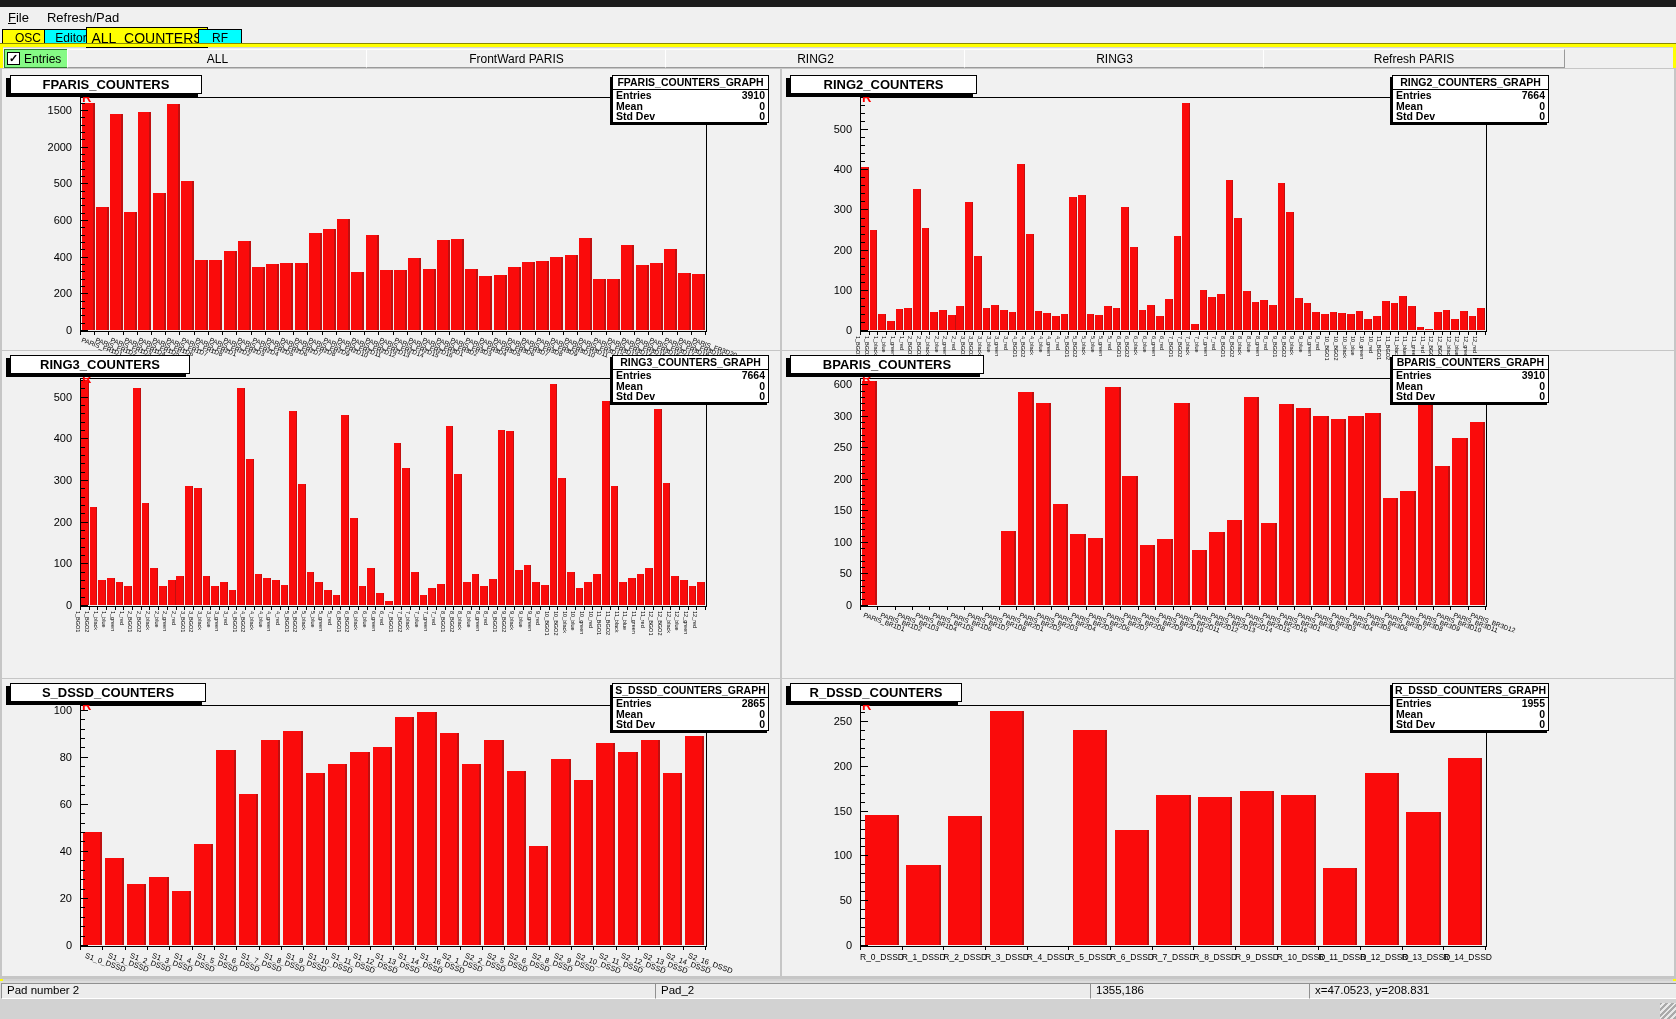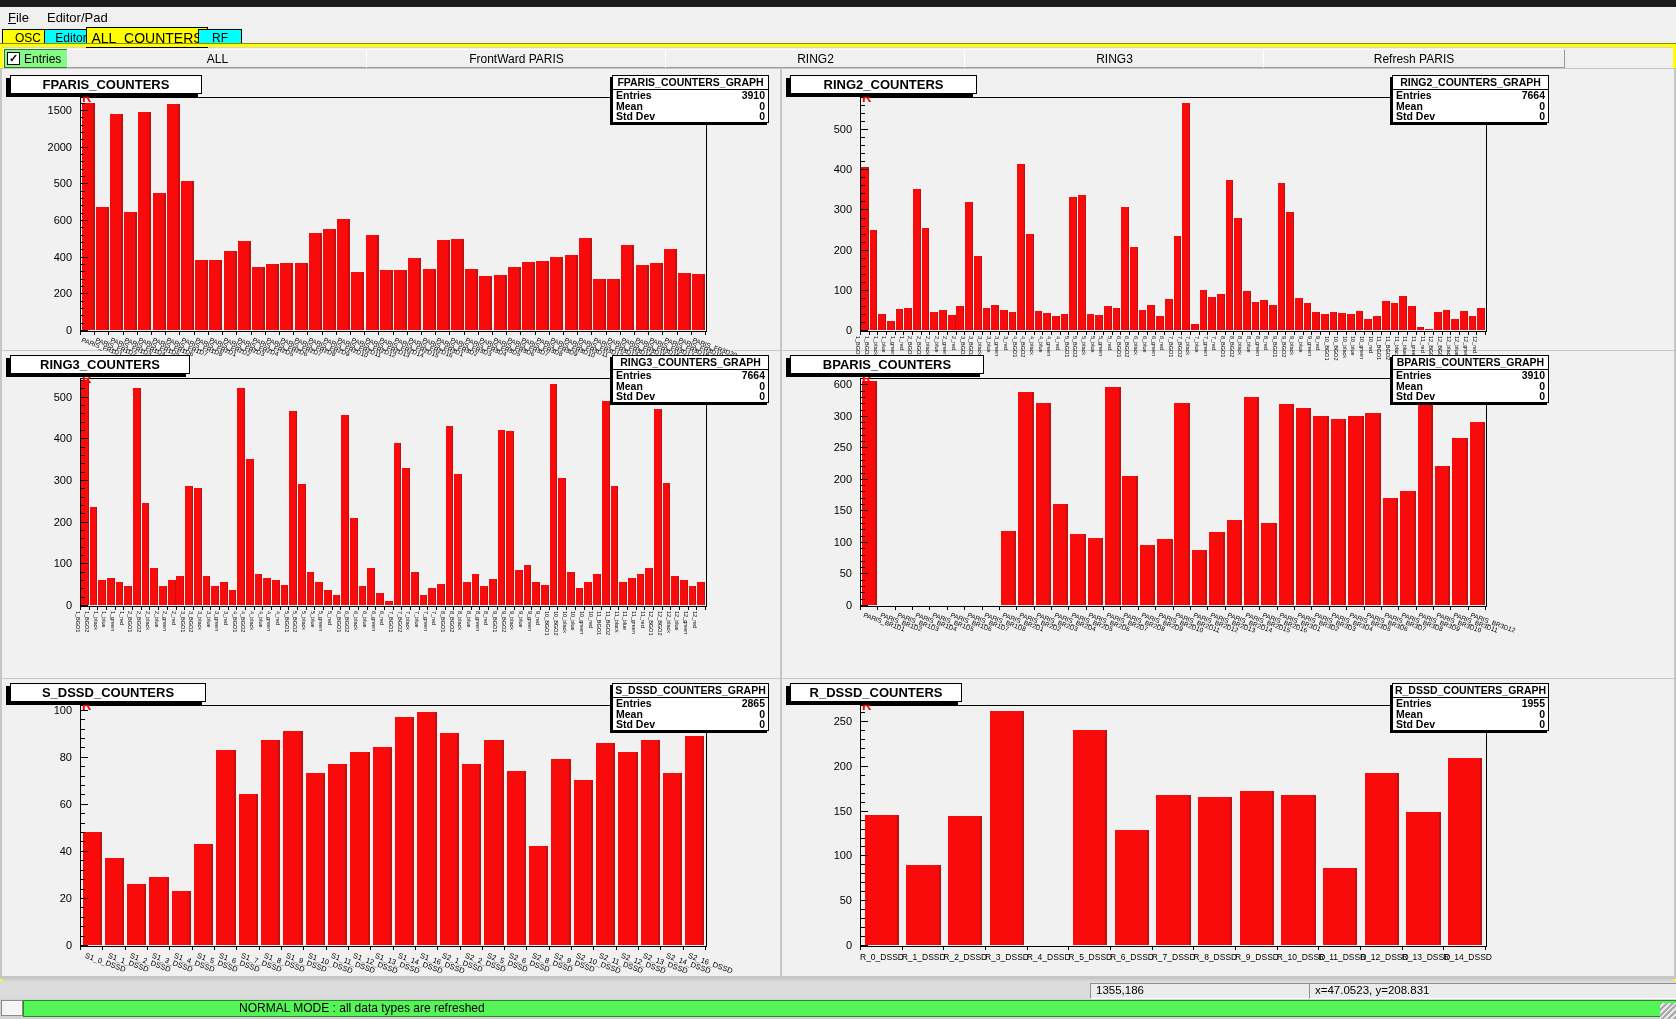--- a/index.html
+++ b/index.html
@@ -45,21 +45,21 @@
   #grip{position:absolute;left:1660px;top:1003px;width:16px;height:16px;background:repeating-linear-gradient(135deg,#aaa 0 2px,#e8e8e8 2px 4px);}
 </style>
 </head>
 <body>
 
 <div id="app">
   <div id="topstrip" class="abs"></div>
 
   <div id="menubar" class="abs">
     <span class="menu-item"><u>F</u>ile</span>
-    <span class="menu-item">Editor/Pad</span>
+    <span class="menu-item">Refresh/Pad</span>
   </div>
 
   <div id="tabrow" class="abs">
     <div class="tab" style="left:2px;width:38px;background:#ffff00;">OSC</div>
     <div class="tab" style="left:44px;width:40px;background:#00ffff;">Editor</div>
     <div class="tab active" style="left:86px;width:108px;background:#ffff00;">ALL_COUNTERS</div>
     <div class="tab" style="left:198px;width:30px;background:#00ffff;">RF</div>
   </div>
 
   <div id="yellowframe" class="abs"></div>
@@ -1242,22 +1242,20 @@
         <div class="xlab" style="left: 453px; top: 273px; width: 41.6667px; text-align: right; font-size: 8.5px;">R_9_DSSD</div>
         <div class="xlab" style="left: 494.7px; top: 273px; width: 41.6667px; text-align: center; font-size: 8.5px;">R_10_DSSD</div>
         <div class="xlab" style="left: 536.3px; top: 273px; width: 41.6667px; text-align: center; font-size: 8.5px;">R_11_DSSD</div>
         <div class="xlab" style="left: 578px; top: 273px; width: 41.6667px; text-align: center; font-size: 8.5px;">R_12_DSSD</div>
         <div class="xlab" style="left: 619.7px; top: 273px; width: 41.6667px; text-align: center; font-size: 8.5px;">R_13_DSSD</div>
         <div class="xlab" style="left: 661.3px; top: 273px; width: 41.6667px; text-align: center; font-size: 8.5px;">R_14_DSSD</div>
       </div>
     </div>
 
   <div id="statusbar" class="abs">
+    <div class="status-cell" style="left:1px;width:650px;">Pad number 2</div>
+    <div class="status-cell" style="left:655px;width:432px;">Pad_2</div>
     <div class="status-cell" style="left:1090px;width:216px;">1355,186</div>
     <div class="status-cell" style="left:1309px;width:360px;">x=47.0523, y=208.831</div>
   </div>
 
-  <div id="msgrow" class="abs">
-    <div id="msg-left-box"></div>
-    <div id="message-bar">NORMAL MODE : all data types are refreshed</div>
-  </div>
   <div id="grip" class="abs"></div>
 </div>
 
 </body></html>

